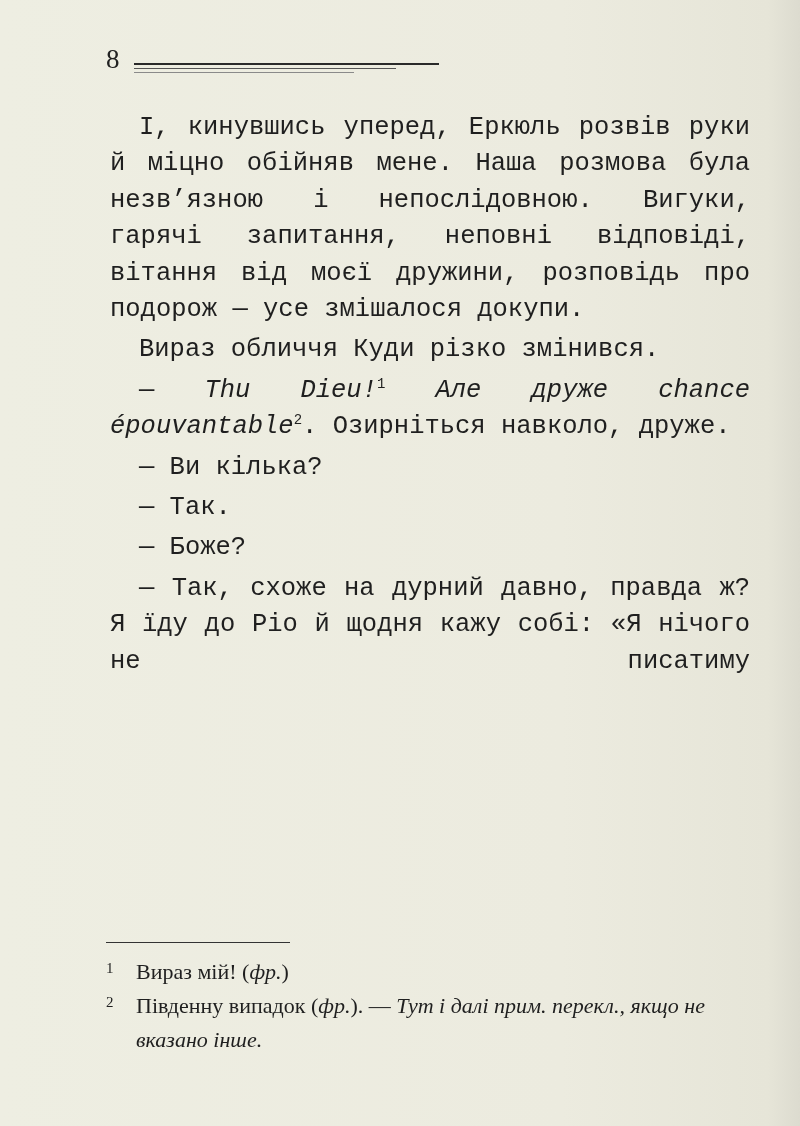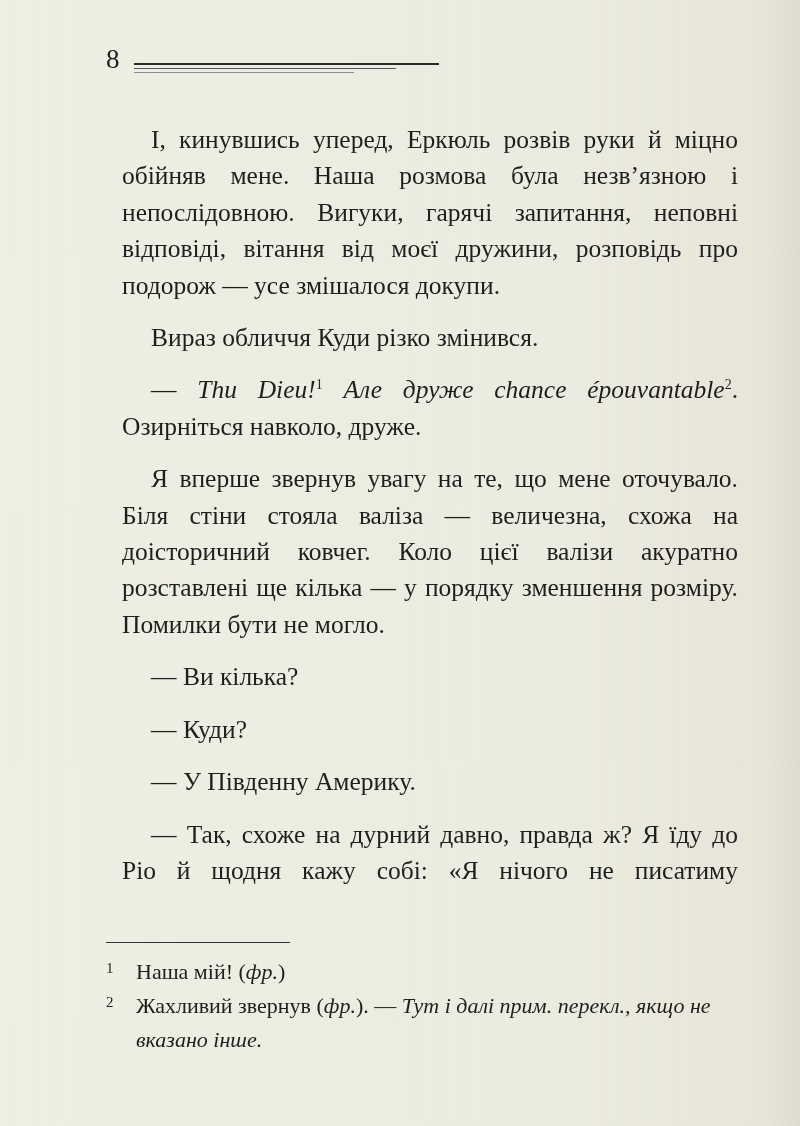--- a/index.html
+++ b/index.html
@@ -48,23 +48,24 @@
     .body-text {
       position: absolute;
       left: 106px;
       top: 106px;
       width: 648px;
       font-size: 25.5px;
       line-height: 36.4px;
       text-align: justify;
     }
     .para {
-      margin: 16px;
+      margin: 4px;
       text-indent: 29px;
       hyphens: manual;
+      font-family: Liberation Mono, monospace;
     }
     .italic { font-style: italic; }
     sup.fn {
       font-size: 14px;
       vertical-align: super;
       line-height: 0;
     }
 
     .footnote-rule {
       position: absolute;
@@ -102,31 +103,30 @@
     <span class="page-number">8</span>
     <div class="header-rule rule-1"></div>
     <div class="header-rule rule-2"></div>
     <div class="header-rule rule-3"></div>
   </div>
 
   <div class="body-text">
     <p class="para">І, кинувшись уперед, Еркюль розвів руки й міцно обійняв мене. Наша розмова була незв’язною і непослідовною. Вигуки, гарячі запитання, неповні відповіді, вітання від моєї дружини, розповідь про подорож — усе змішалося докупи.</p>
     <p class="para">Вираз обличчя Куди різко змінився.</p>
     <p class="para"><span>— </span><span class="italic">Thu Dieu!</span><sup class="fn">1</sup><span class="italic"> Але друже chance épouvantable</span><sup class="fn">2</sup><span>. Озирніться навколо, друже.</span></p>
-    <p class="para">Я вперше звернув увагу на те, що мене оточувало. Біля стіни стояла валіза — величезна, схожа на доісторичний ковчег. Коло цієї валізи акуратно розставлені ще кілька — у порядку зменшення розміру. Помилки бути не могло.</p>
     <p class="para">— Ви кілька?</p>
-    <p class="para">— Куди?</p>
-    <p class="para">— У Південну Америку.</p>
+    <p class="para">— Так.</p>
+    <p class="para">— Боже?</p>
     <p class="para" style="text-align-last: justify;">— Так, схоже на дурний давно, правда ж? Я їду до Ріо й щодня кажу собі: «Я нічого не писатиму</p>
   </div>
 
   <div class="footnote-rule"></div>
 
   <div class="footnotes">
     <p class="footnote">
-      <span class="fn-num">1</span><span>Наша мій! (</span><span class="italic">фр.</span><span>)</span>
+      <span class="fn-num">1</span><span>Вираз мій! (</span><span class="italic">фр.</span><span>)</span>
     </p>
     <p class="footnote">
-      <span class="fn-num">2</span><span>Жахливий звернув (</span><span class="italic">фр.</span><span>). — </span><span class="italic">Тут і далі прим. перекл., якщо не вказано інше.</span>
+      <span class="fn-num">2</span><span>Південну випадок (</span><span class="italic">фр.</span><span>). — </span><span class="italic">Тут і далі прим. перекл., якщо не вказано інше.</span>
     </p>
   </div>
 
 </div>
 
 </body></html>

